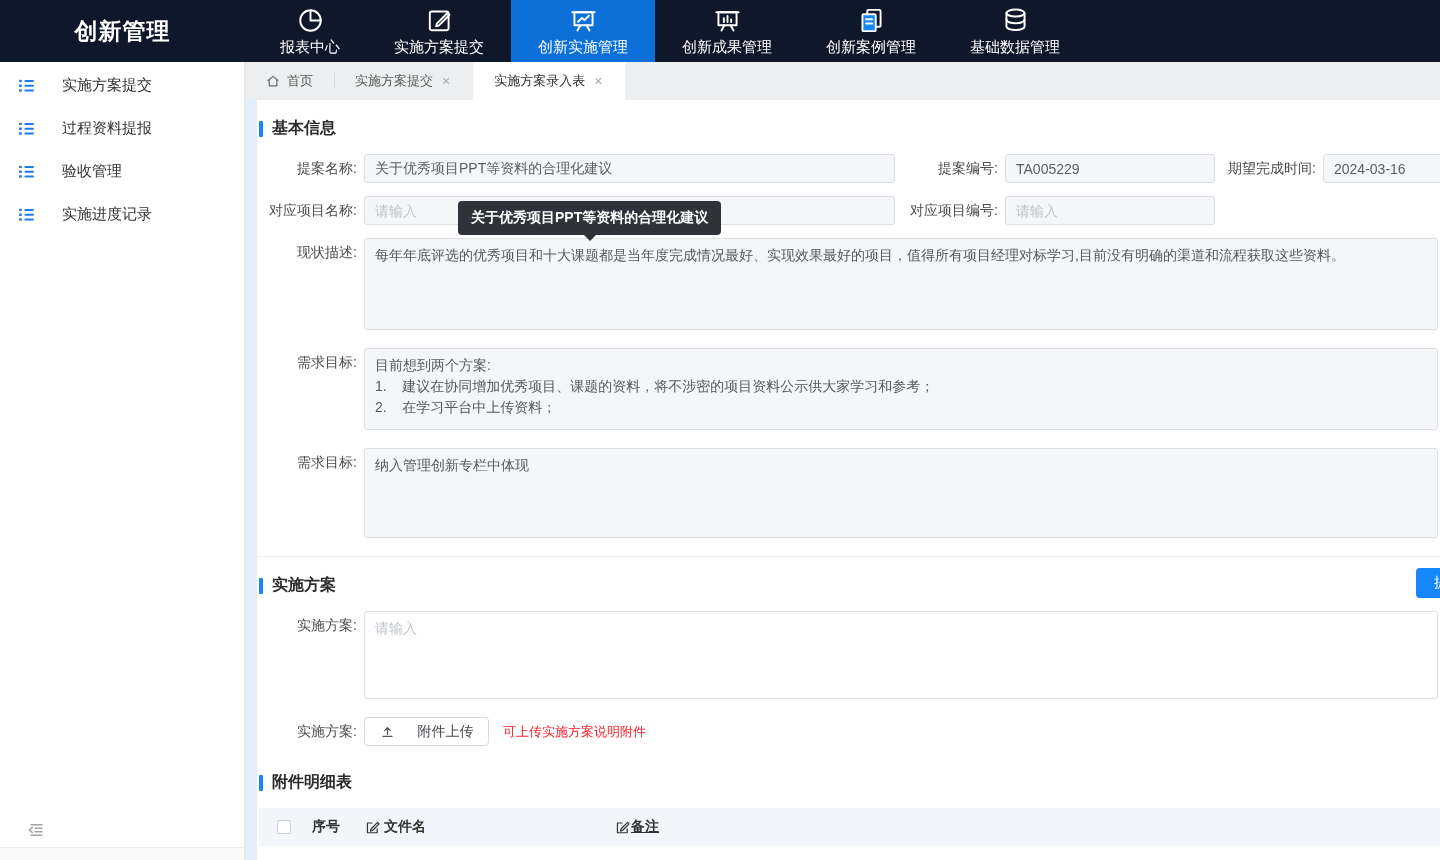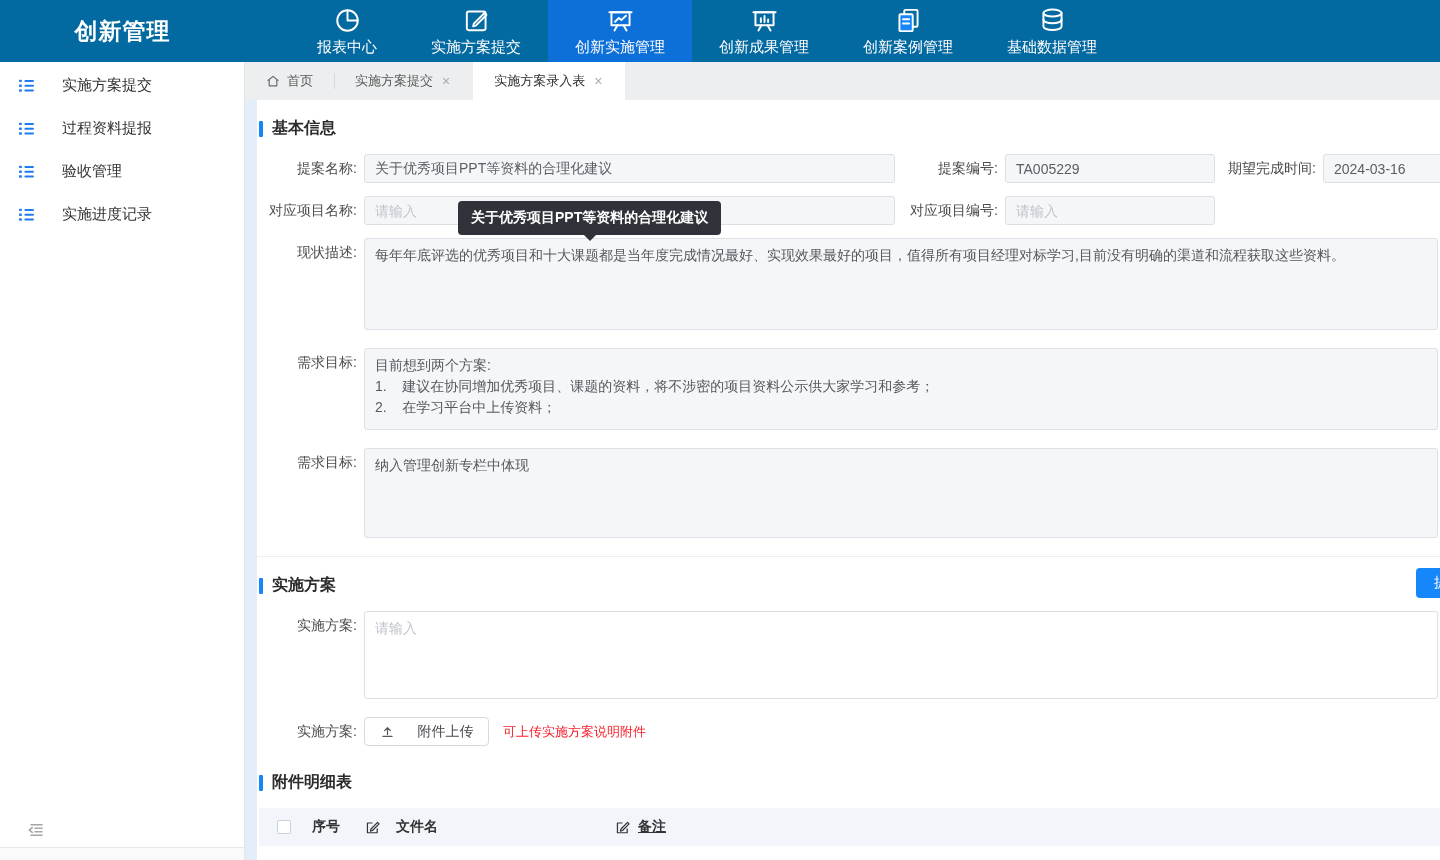--- a/index.html
+++ b/index.html
@@ -1,20 +1,20 @@
 <!DOCTYPE html>
 <html><head>
 <meta charset="utf-8">
 <style>
   * { margin:0; padding:0; box-sizing:border-box; }
   html,body { width:1440px; height:860px; overflow:hidden; }
   body { font-family:"Liberation Sans","DejaVu Sans",sans-serif; background:#fff; position:relative; color:#333; }
 
   
-  .topbar { position:absolute; left:0; top:0; width:1440px; height:62px; background:#0369a1; display:flex; z-index:20;gap:37px; }
+  .topbar { position:absolute; left:0; top:0; width:1440px; height:62px; background:#0f172a; display:flex; z-index:20; }
   .logo { width:245px; display:flex; align-items:center; justify-content:center; color:#fff; font-size:23px; font-weight:bold; letter-spacing:1px; }
   .nav { display:flex; padding-left:8px; }
   .nav-item { display:flex; flex-direction:column; align-items:center; justify-content:center; gap:3px; padding:12px 27px; color:#fff; font-size:15px; cursor:pointer; }
   .nav-item.active { background:#0d6fd8; }
   .nav-item svg { width:29px; height:29px; display:block; }
 
   
   .sidebar { position:absolute; left:0; top:62px; width:245px; bottom:0; background:#fff; border-right:1px solid #e6e6e6; z-index:10; }
   .side-list { padding-top:2px; }
   .side-item { height:43px; display:flex; align-items:center; gap:27px; padding-left:18px; font-size:15px; color:#333; cursor:pointer; }
@@ -62,22 +62,22 @@
 
   .upload-btn { height:29px; width:125px; display:inline-flex; align-items:center; justify-content:center; gap:23px; background:#fff; border:1px solid #d6d9de; border-radius:4px; font-size:14px; color:#45484d; cursor:pointer; font-family:inherit; }
   .upload-btn svg { width:15px; height:15px; }
   .attach-hint { margin-left:14px; line-height:29px; font-size:13px; color:#f5222d; }
 
   .tbl { margin-left:14px; }
   .tbl-head { height:38px; background:#f2f6fb; display:flex; align-items:center; font-size:14px; font-weight:bold; color:#333; }
   .c-check { width:53px; padding-left:18px; display:flex; align-items:center; }
   .checkbox { width:14px; height:14px; border:1px solid #cdd0d6; border-radius:2px; background:#fff; cursor:pointer; }
   .c-idx { width:53px; }
-  .c-name { width:250px; display:flex; align-items:center; gap:16px; }
-  .c-note { flex:1; display:flex; align-items:center; gap:8px;text-decoration:underline; }
+  .c-name { width:250px; display:flex; align-items:center; gap:4px; }
+  .c-note { flex:1; display:flex; align-items:center; gap:1px;text-decoration:underline; }
   .c-name svg, .c-note svg { width:15px; height:15px; }
 </style>
 </head>
 <body>
 
 <header class="topbar">
   <div class="logo">创新管理</div>
   <nav class="nav">
 
     <div class="nav-item">

